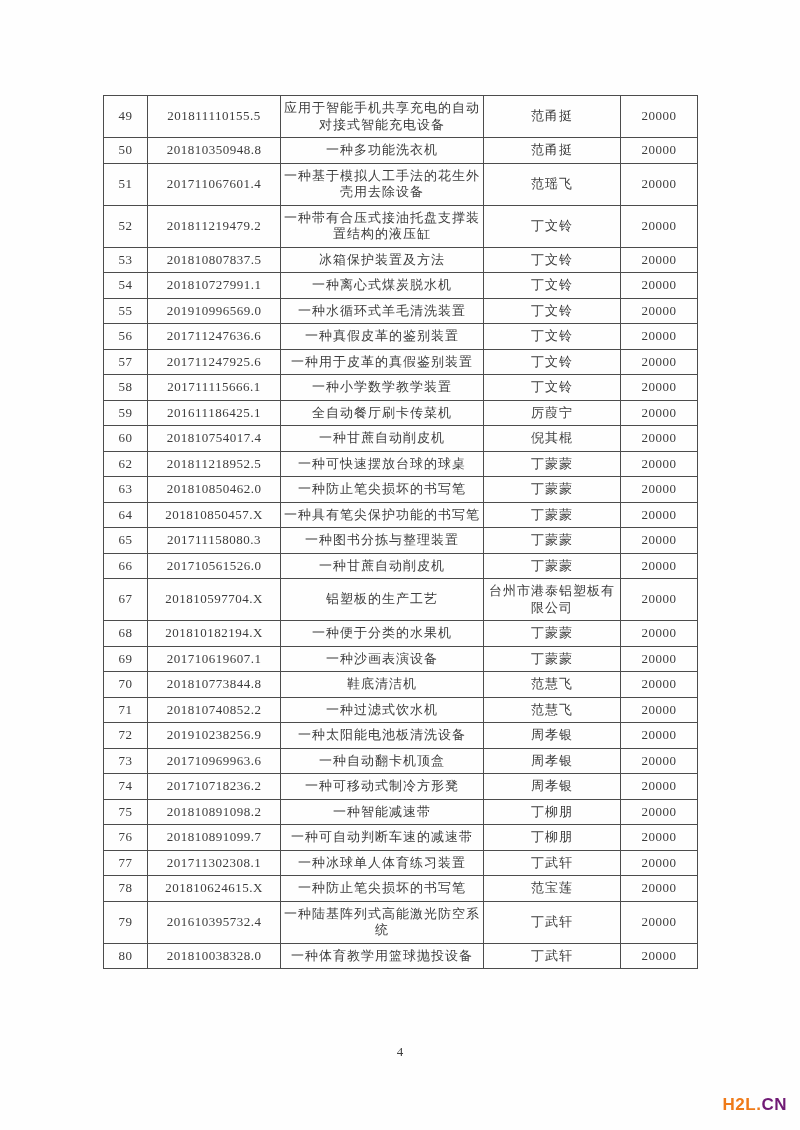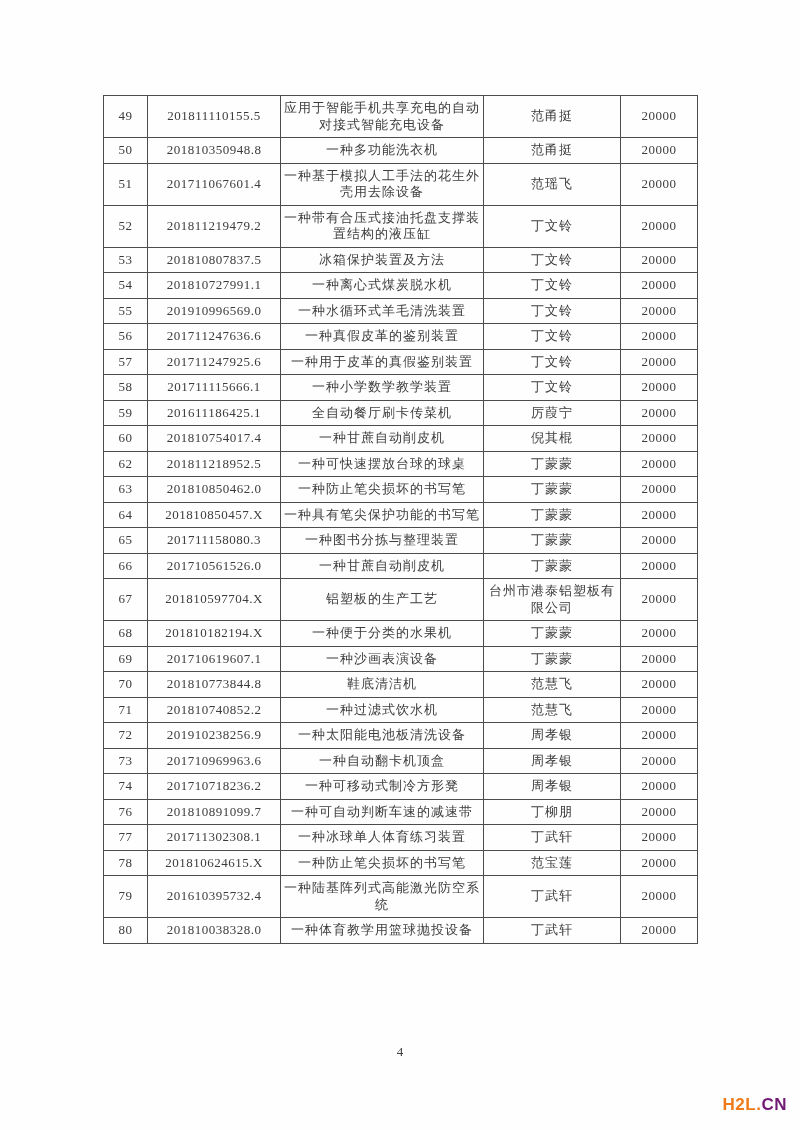--- a/index.html
+++ b/index.html
@@ -239,20 +239,27 @@
           <td class="col-amount">20000</td>
         </tr>
         <tr>
           <td class="col-index">74</td>
           <td class="col-patent_no">201710718236.2</td>
           <td class="col-title">一种可移动式制冷方形凳</td>
           <td class="col-owner">周孝银</td>
           <td class="col-amount">20000</td>
         </tr>
         <tr>
+          <td class="col-index">75</td>
+          <td class="col-patent_no">201810891098.2</td>
+          <td class="col-title">一种智能减速带</td>
+          <td class="col-owner">丁柳朋</td>
+          <td class="col-amount">20000</td>
+        </tr>
+        <tr>
           <td class="col-index">76</td>
           <td class="col-patent_no">201810891099.7</td>
           <td class="col-title">一种可自动判断车速的减速带</td>
           <td class="col-owner">丁柳朋</td>
           <td class="col-amount">20000</td>
         </tr>
         <tr>
           <td class="col-index">77</td>
           <td class="col-patent_no">201711302308.1</td>
           <td class="col-title">一种冰球单人体育练习装置</td>

